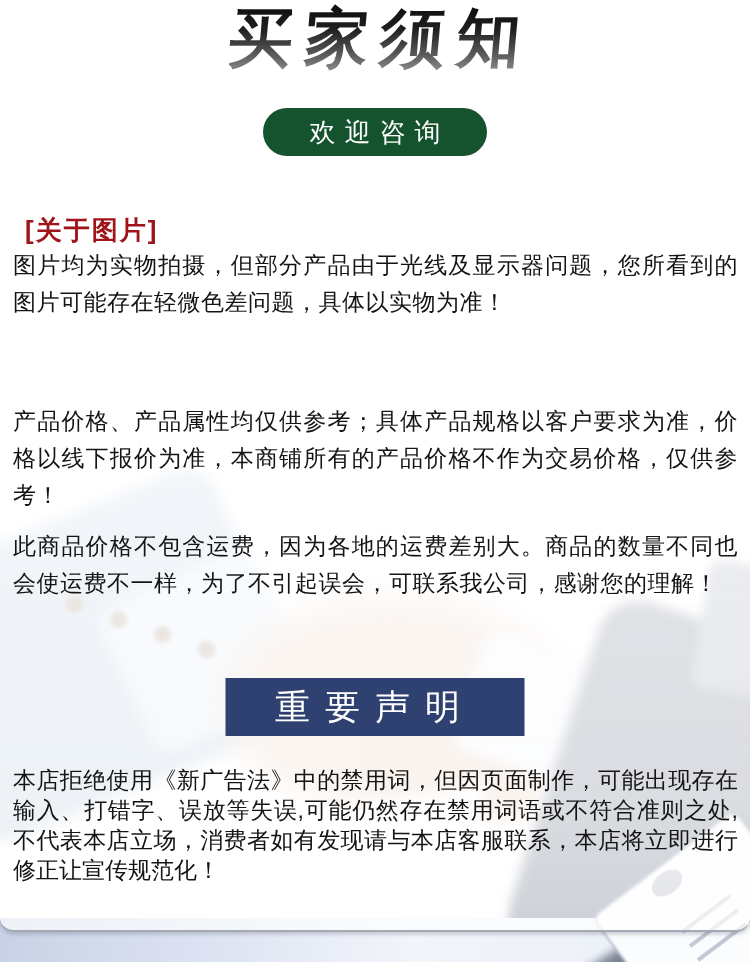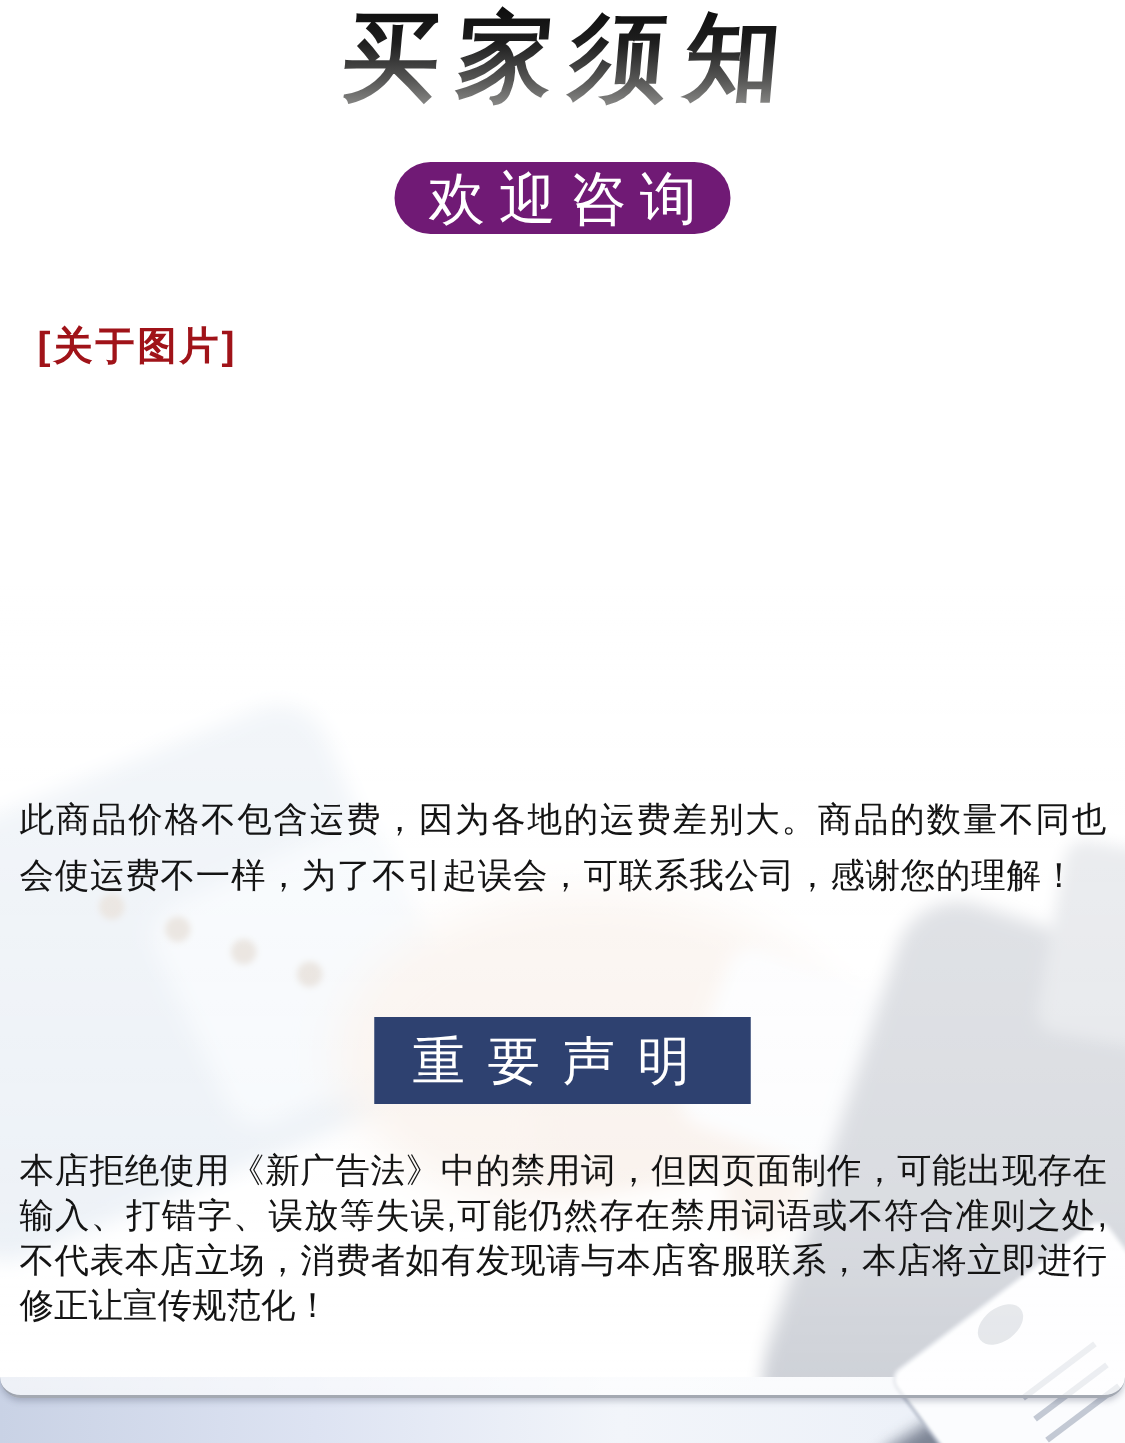--- a/index.html
+++ b/index.html
@@ -49,34 +49,34 @@
     box-shadow:0 2px 4px rgba(60,70,95,0.28);}
   
   .title{
     position:absolute;top:0;left:0;width:100%;margin:0;text-align:center;z-index:3;
     font-size:64px;font-weight:900;letter-spacing:12px;line-height:76px;padding-left:12px;
     box-sizing:border-box;transform:skewX(-5deg);color:#333;
     background:linear-gradient(180deg,#0a0a0a 0%,#1f1f1f 38%,#565655 70%,#989896 100%);
     -webkit-background-clip:text;background-clip:text;-webkit-text-fill-color:transparent;}
   .pill{
     position:absolute;top:108px;left:50%;transform:translateX(-50%);z-index:3;
-    width:224px;height:48px;border-radius:26px;background:#701a75;color:#ffffff;
-    font-size:38px;letter-spacing:9px;padding-left:9px;box-sizing:border-box;
+    width:224px;height:48px;border-radius:26px;background:#14532d;color:#ffffff;
+    font-size:26px;letter-spacing:9px;padding-left:9px;box-sizing:border-box;
     display:flex;align-items:center;justify-content:center;}
   .sec-h{
     position:absolute;left:13px;z-index:3;margin:12px;
     font-size:26px;font-weight:700;color:#a01319;letter-spacing:2px;}
   .h-pic{top:201px;} .h-price{top:364px;} .h-ship{top:518px;}
   .body-p{
     position:absolute;left:13px;right:12px;z-index:3;margin:0;
     font-size:23px;color:#141414;line-height:37px;text-align:justify;letter-spacing:0.5px;}
   .p-pic{top:247px;} .p-price{top:403px;} .p-ship{top:528px;}
   .banner{
     position:absolute;top:678px;left:50%;transform:translateX(-50%);z-index:3;
-    width:251px;height:58px;background:#2e4170;color:#ffffff;
+    width:299px;height:58px;background:#2e4170;color:#ffffff;
     font-size:35px;font-weight:500;letter-spacing:15px;box-sizing:border-box;
     display:flex;align-items:center;justify-content:center;}
   .p-statement{top:765px;line-height:30px;letter-spacing:0;}
 </style>
 </head>
 <body>
 
 <div class="page">
 
   <div class="photo">
@@ -102,20 +102,22 @@
     <div class="ph calc-line cl3"></div>
   </div>
 
   <div class="wash"></div>
 
   <h1 class="title">买家须知</h1>
 
   <div class="pill">欢迎咨询</div>
 
   <h2 class="sec-h h-pic">[关于图片]</h2>
+  <p class="body-p p-pic">图片均为实物拍摄，但部分产品由于光线及显示器问题，您所看到的图片可能存在轻微色差问题，具体以实物为准！</p>
 
+  <p class="body-p p-price">产品价格、产品属性均仅供参考；具体产品规格以客户要求为准，价格以线下报价为准，本商铺所有的产品价格不作为交易价格，仅供参考！</p>
 
   <p class="body-p p-ship">此商品价格不包含运费，因为各地的运费差别大。商品的数量不同也会使运费不一样，为了不引起误会，可联系我公司，感谢您的理解！</p>
 
   <div class="banner">重要声明</div>
   <p class="body-p p-statement">本店拒绝使用《新广告法》中的禁用词，但因页面制作，可能出现存在输入、打错字、误放等失误,可能仍然存在禁用词语或不符合准则之处,不代表本店立场，消费者如有发现请与本店客服联系，本店将立即进行修正让宣传规范化！</p>
 
 </div>
 
 </body></html>

